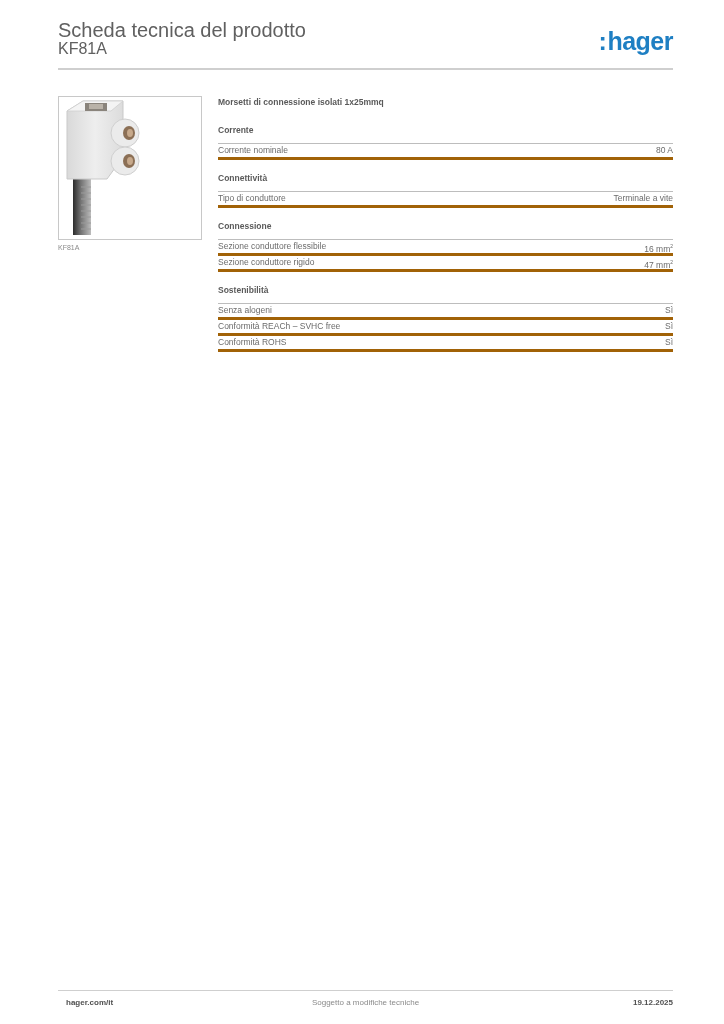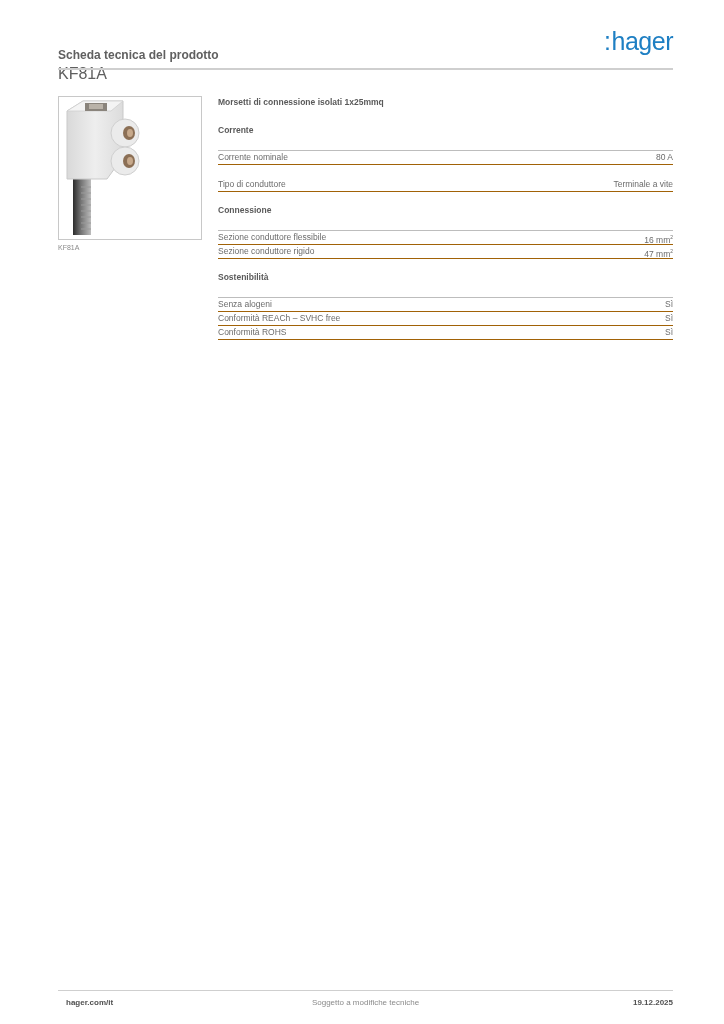--- a/index.html
+++ b/index.html
@@ -1,37 +1,37 @@
 <!DOCTYPE html>
 <html><head>
   <meta charset="utf-8">
   <style>
     html, body { margin: 0; padding: 0; background: #ffffff; }
     body { width: 724px; height: 1024px; position: relative; overflow: hidden;
            font-family: "Liberation Sans", sans-serif; color: #555; }
     .header { position: absolute; left: 58px; top: 20px; width: 615px; }
-    .doc-title { font-size: 12px; font-weight: bold; color: #606060; line-height: 20px; margin-top: 25px; }
+    .doc-title { font-size: 20px; font-weight: normal; color: #606060; line-height: 20px; }
     .doc-code { font-size: 16px; color: #606060; line-height: 18px; }
     .header-line { position: absolute; left: 58px; top: 68px; width: 615px; height: 2px; background: #cfcfcf; }
-    .logo { position: absolute; right: 51px; top: 27px; font-size: 25px; font-weight: normal;
+    .logo { position: absolute; right: 51px; top: 27px; font-size: 25px; font-weight: bold;
             color: #1e7fc3; letter-spacing: -0.5px; line-height: 28px; }
     .logo .colon { display: inline-block; margin-right: 1px; }
 
     .image-box { position: absolute; left: 58px; top: 96px; width: 142px; height: 142px;
                  border: 1px solid #c8c8c8; background: #fff; }
     .image-caption { position: absolute; left: 58px; top: 244px; font-size: 7px; color: #8a8a8a; }
 
     .content { position: absolute; left: 218px; top: 96px; width: 455px; }
     .product-desc { font-size: 8.5px; font-weight: bold; color: #5a5a5a; height: 12px; line-height: 12px; }
     .section-title { font-size: 8.5px; font-weight: bold; color: #5a5a5a; margin-top: 22px; height: 12px; line-height: 12px; }
     .group { margin-top: 13px; }
     .group-title { font-size: 8.5px; font-weight: bold; color: #5a5a5a; line-height: 11px; height: 11px;
-                   border-bottom: 1px solid #bdbdbd; padding-bottom: 14px; }
+                   border-bottom: 1px solid #bdbdbd; padding-bottom: 7px; }
     .row { display: flex; justify-content: space-between; font-size: 8.5px; color: #6b6b6b;
-           height: 13px; line-height: 13px; border-bottom: 1px solid #a16207; }
+           height: 13px; line-height: 13px; border-bottom: 3px solid #a16207; }
     .row .value sup { font-size: 5px; vertical-align: 4px; }
 
     .footer-line { position: absolute; left: 58px; top: 990px; width: 615px; height: 1px; background: #cfcfcf; }
     .footer { position: absolute; left: 58px; top: 998px; width: 615px; font-size: 8px; }
     .footer-left { position: absolute; left: 0; font-weight: bold; color: #505050; padding-left: 8px; }
     .footer-center { position: absolute; left: 0; right: 0; text-align: center; color: #8a8a8a; }
     .footer-right { position: absolute; right: 0; font-weight: bold; color: #505050; }
   </style>
 </head>
 <body>
@@ -90,20 +90,21 @@
 
   <div class="group" style="margin-top:17px;">
     <div class="group-title">Corrente</div>
     <div class="row">
       <span>Corrente nominale</span>
       <span class="value">80 A</span>
     </div>
   </div>
 
   <div class="group">
+    <div class="group-title">Connettività</div>
     <div class="row">
       <span>Tipo di conduttore</span>
       <span class="value">Terminale a vite</span>
     </div>
   </div>
 
   <div class="group">
     <div class="group-title">Connessione</div>
     <div class="row">
       <span>Sezione conduttore flessibile</span>

